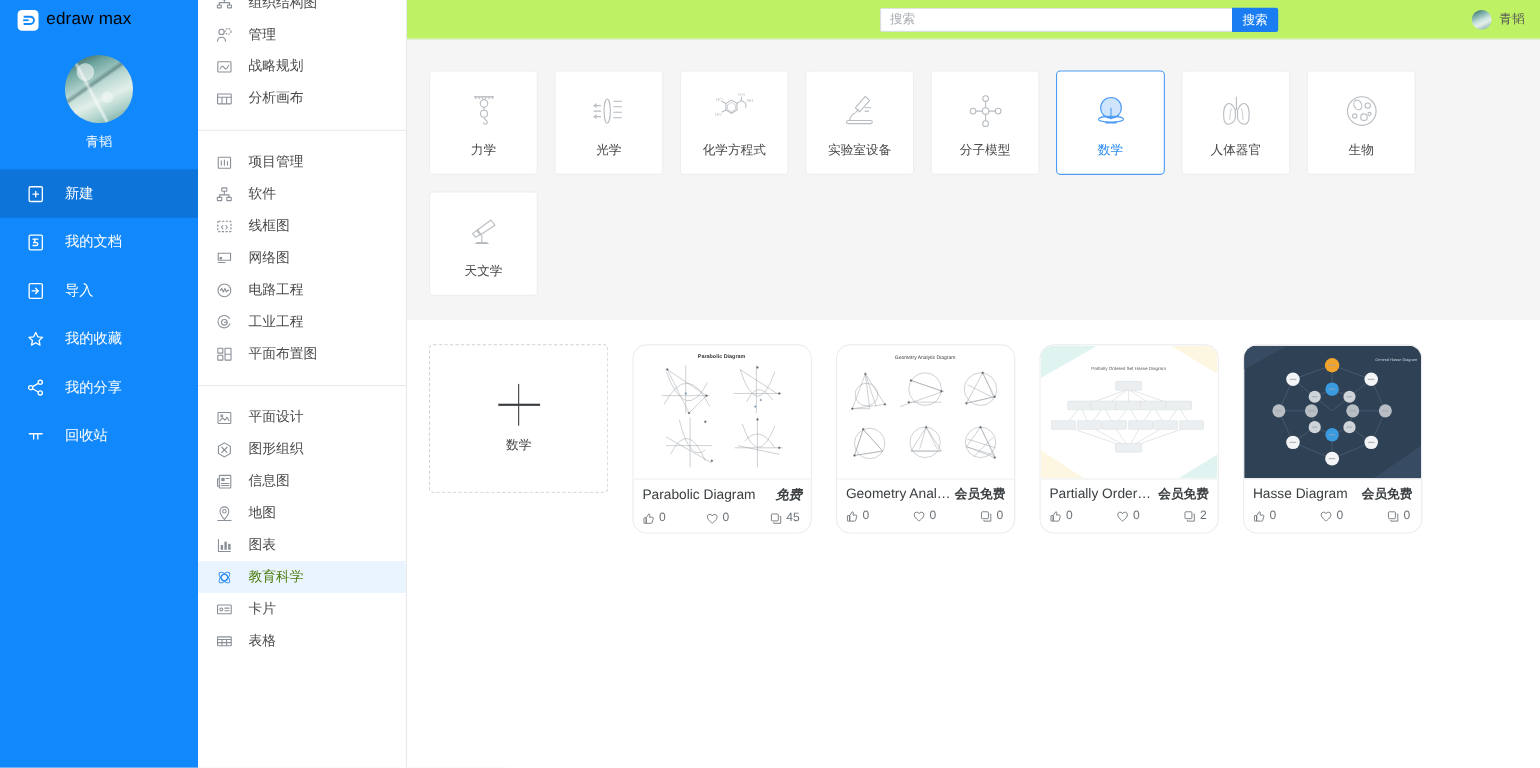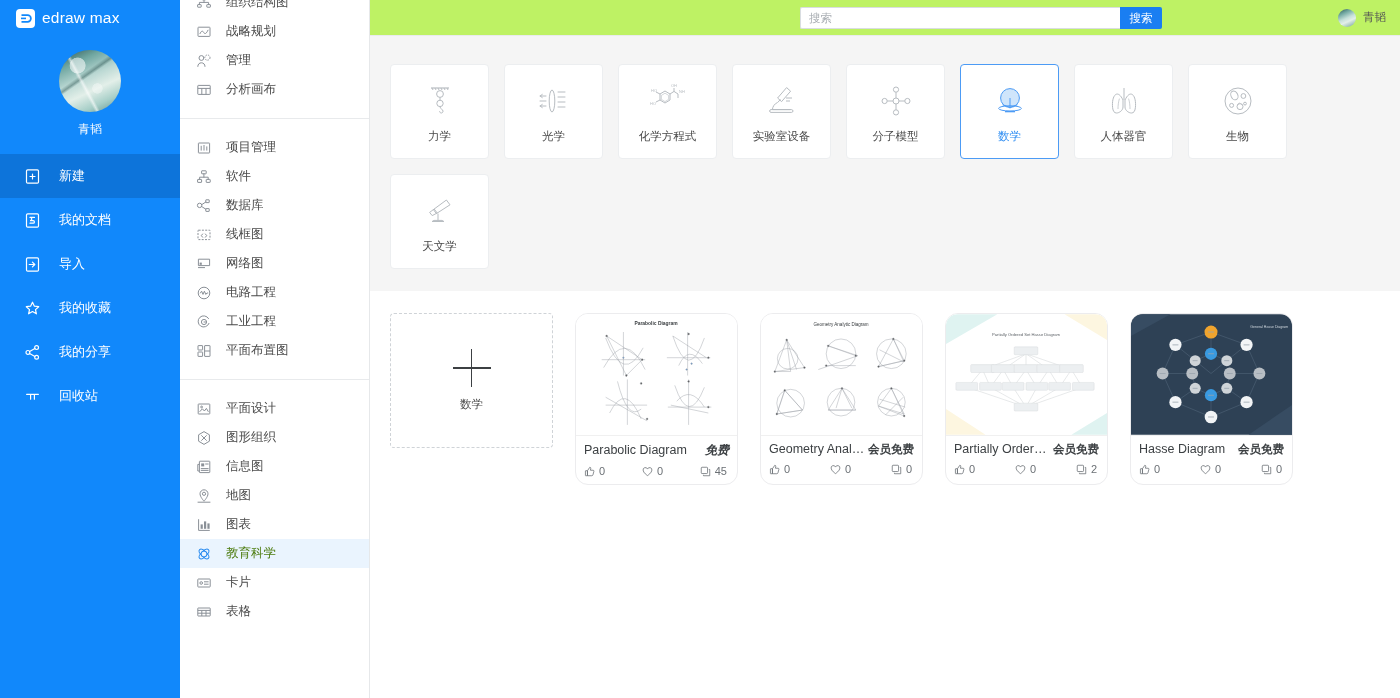--- a/index.html
+++ b/index.html
@@ -15,21 +15,21 @@
   .sidebar {
     width: 180px; height: 698px; background: #1188fb;
     flex: 0 0 180px; position: relative; color: #fff;
   }
   .brand { height: 36px; display: flex; align-items: center; padding-left: 16px; gap: 7px; }
   .brand-mark {
     width: 19px; height: 19px; border-radius: 4px; background: #fff;
     display: flex; align-items: center; justify-content: center;
   }
   .brand-mark svg { display: block; }
-  .brand-text { font-size: 15.5px; letter-spacing: .2px; color: #ffffff; font-weight: 400; }
+  .brand-text { font-size: 15.5px; letter-spacing: .2px; color: #000000; font-weight: 400; }
 
   .profile { padding-top: 14px; text-align: center; }
   .avatar-big {
     width: 62px; height: 62px; border-radius: 50%; margin: 0 auto;
     background:
       radial-gradient(circle at 30% 25%, rgba(255,255,255,.55) 0 12%, transparent 13%),
       radial-gradient(circle at 62% 62%, rgba(255,255,255,.35) 0 9%, transparent 10%),
       linear-gradient(155deg,#2d4f4c 0%, #6fa6a0 22%, #bcd9d4 45%, #e3efe9 62%, #a8cfc8 80%, #5d8e88 100%);
     overflow: hidden; position: relative;
   }
@@ -229,35 +229,35 @@
             <rect x="1.6" y="9.6" width="3.6" height="2.6" rx=".4"></rect>
             <rect x="10.8" y="9.6" width="3.6" height="2.6" rx=".4"></rect>
             <path d="M8 4.8v2.6M3.4 9.6V7.4h9.2v2.2" stroke-linecap="round"></path>
           </svg>
         </span>
         <span>组织结构图</span>
       </div>
       <div class="sub-item">
         <span class="sub-ico">
           <svg viewBox="0 0 16 16" fill="none" stroke="#8a9097" stroke-width="1">
-            <rect x="2" y="3.2" width="12" height="9.2" rx=".6"></rect>
-            <path d="M4 9.6c1.4-3 2.6-3.2 3.8-1 .9 1.7 2.4 1.5 4.2-2.4" stroke-linecap="round"></path>
-          </svg>
-        </span>
-        <span>战略规划</span>
-      </div>
-      <div class="sub-item">
-        <span class="sub-ico">
-          <svg viewBox="0 0 16 16" fill="none" stroke="#8a9097" stroke-width="1">
             <circle cx="5.4" cy="5" r="2.4"></circle>
             <path d="M1.8 13.4c0-2.2 1.6-3.6 3.6-3.6s3.6 1.4 3.6 3.6" stroke-linecap="round"></path>
             <circle cx="11.4" cy="4.6" r="2.6" stroke-dasharray="1.4 1.1"></circle>
           </svg>
         </span>
         <span>管理</span>
+      </div>
+      <div class="sub-item">
+        <span class="sub-ico">
+          <svg viewBox="0 0 16 16" fill="none" stroke="#8a9097" stroke-width="1">
+            <rect x="2" y="3.2" width="12" height="9.2" rx=".6"></rect>
+            <path d="M4 9.6c1.4-3 2.6-3.2 3.8-1 .9 1.7 2.4 1.5 4.2-2.4" stroke-linecap="round"></path>
+          </svg>
+        </span>
+        <span>战略规划</span>
       </div>
       <div class="sub-item">
         <span class="sub-ico">
           <svg viewBox="0 0 16 16" fill="none" stroke="#8a9097" stroke-width="1">
             <rect x="1.8" y="3.4" width="12.4" height="9" rx=".5"></rect>
             <path d="M1.8 6.4h12.4M5.8 6.4v6M10 6.4v6"></path>
           </svg>
         </span>
         <span>分析画布</span>
       </div>
@@ -276,31 +276,20 @@
       <div class="sub-item">
         <span class="sub-ico">
           <svg viewBox="0 0 16 16" fill="none" stroke="#8a9097" stroke-width="1">
             <rect x="5.6" y="1.8" width="4.6" height="3" rx=".4"></rect>
             <rect x="1.6" y="10.4" width="4" height="3" rx=".4"></rect>
             <rect x="10.2" y="10.4" width="4" height="3" rx=".4"></rect>
             <path d="M7.9 4.8v3.4M3.6 10.4V8.2h8.6v2.2" stroke-linecap="round"></path>
           </svg>
         </span>
         <span>软件</span>
-      </div>
-      <div class="sub-item">
-        <span class="sub-ico">
-          <svg viewBox="0 0 16 16" fill="none" stroke="#8a9097" stroke-width="1">
-            <circle cx="3.6" cy="7.4" r="2.2"></circle>
-            <rect x="9.8" y="1.8" width="3.4" height="2.8" rx=".3"></rect>
-            <rect x="9.8" y="10.6" width="3.4" height="2.8" rx=".3"></rect>
-            <path d="M5.8 6.6l4-2.6M5.8 8.6l4 2.6" stroke-linecap="round"></path>
-          </svg>
-        </span>
-        <span>数据库</span>
       </div>
       <div class="sub-item">
         <span class="sub-ico">
           <svg viewBox="0 0 16 16" fill="none" stroke="#8a9097" stroke-width="1">
             <rect x="2" y="3.2" width="12" height="9.4" rx=".6" stroke-dasharray="2 1.3"></rect>
             <path d="M6.6 7l-1.3 1.6 1.3 1.6M9.4 7l1.3 1.6-1.3 1.6" stroke-linecap="round" stroke-linejoin="round"></path>
           </svg>
         </span>
         <span>线框图</span>
       </div>

